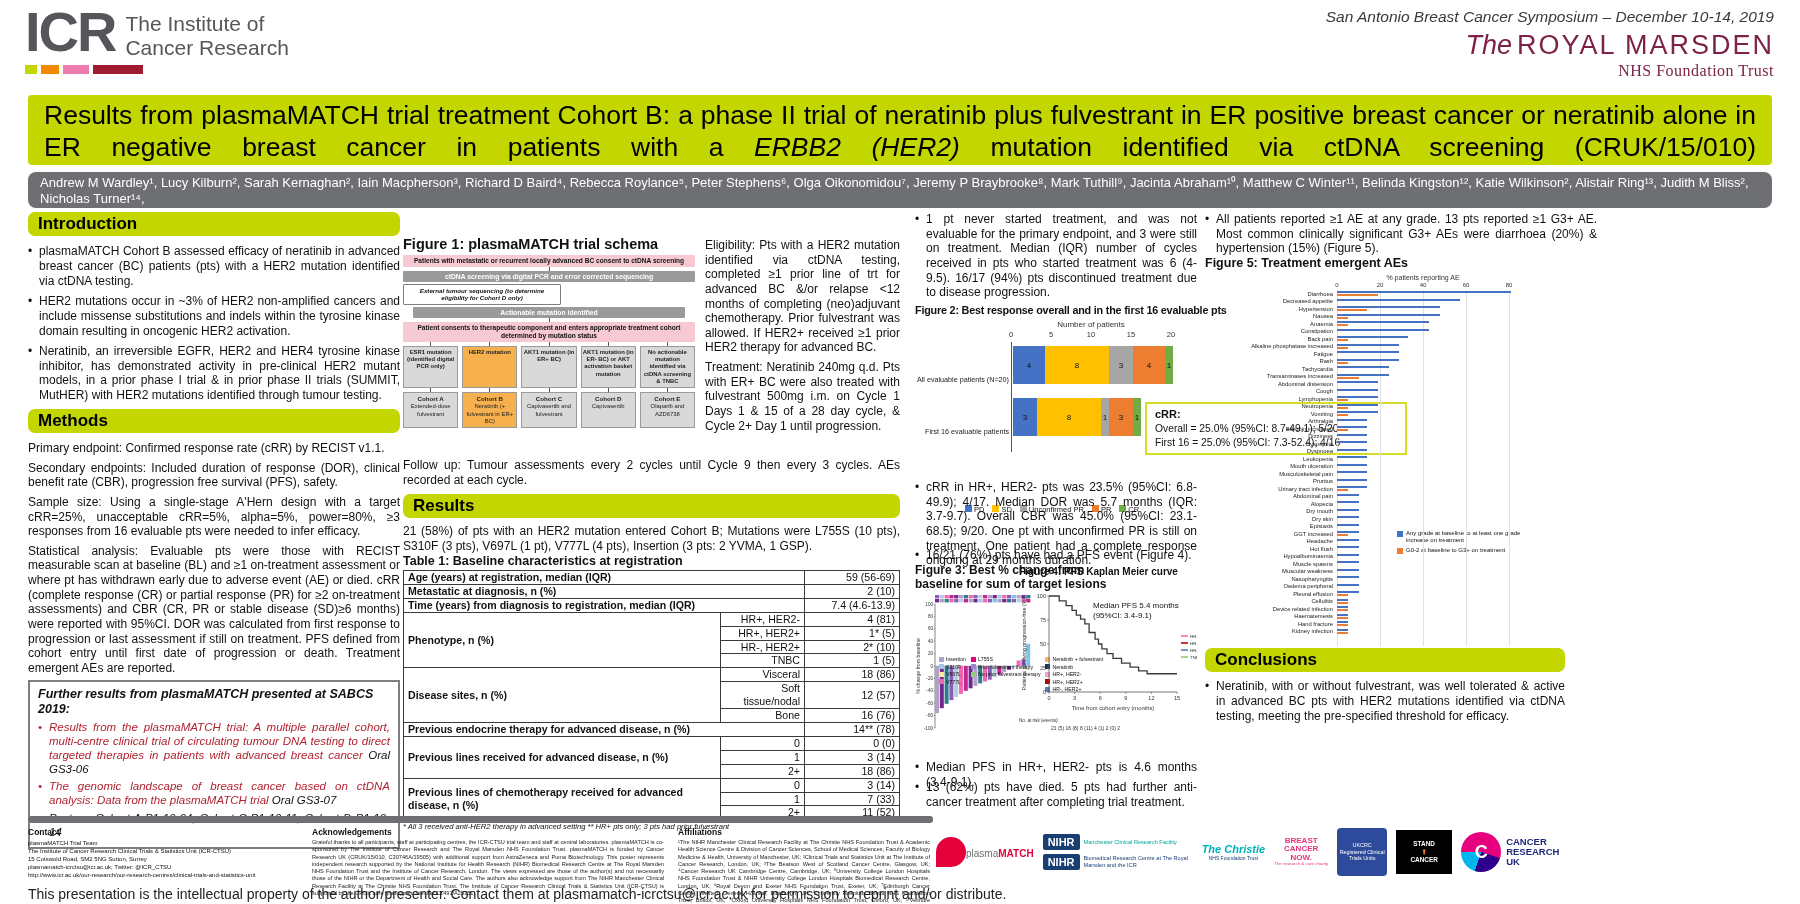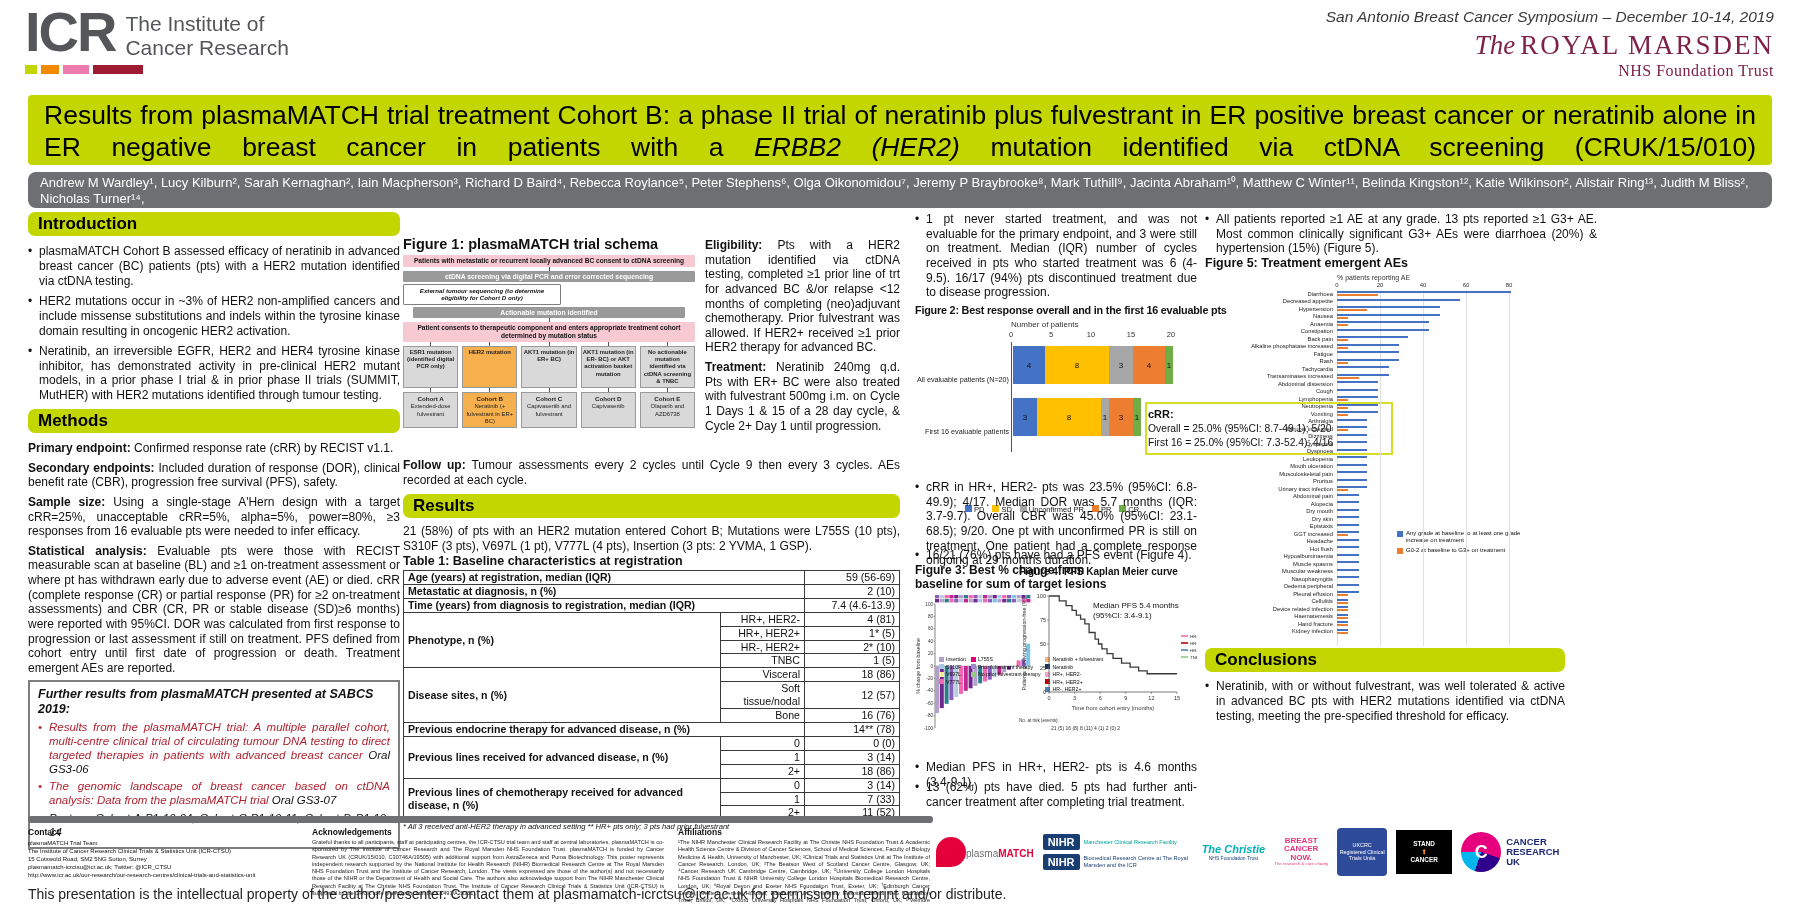--- a/index.html
+++ b/index.html
@@ -6,33 +6,33 @@
   .poster{position:relative;width:1800px;height:904px;background:#fff;font-family:"Liberation Sans",sans-serif;color:#111;overflow:hidden}
   .abs{position:absolute}
   
   .icr-letters{font-size:56px;font-weight:bold;color:#55565a;letter-spacing:-2px;line-height:.85}
   .icr-name{font-size:21px;color:#55565a;line-height:1.12;margin-left:10px;padding-top:4px}
   .icr-top{display:flex}
   .icr-sq{display:flex;gap:4px;margin-top:6px;height:9px}
   .icr-sq div{height:9px}
   .hdr-right{text-align:right}
   .symposium{font-style:italic;font-size:15.5px;color:#3a3a3a}
-  .rm{font-family:Liberation Serif, serif;color:#7d2248;font-size:27px;letter-spacing:2px;margin-top:4px}
+  .rm{font-family:Liberation Sans, sans-serif;color:#7d2248;font-size:27px;letter-spacing:2px;margin-top:4px}
   .rm .the{font-style:italic;letter-spacing:0;margin-right:5px}
   .rm-sub{font-family:"Liberation Serif",serif;color:#7d2248;font-size:16px;margin-top:1px;letter-spacing:.5px}
   
   #title-band{left:28px;top:95px;width:1712px;height:60px;background:#c3d600;border-radius:4px;padding:5px 16px;font-size:26.5px;line-height:1.2;text-align:justify;text-align-last:justify;color:#000}
   #title-band .it{font-style:italic}
   #authors-band{left:28px;top:172px;width:1720px;height:30px;background:#6e6f72;color:#fff;border-radius:8px;padding:3px 12px;font-size:13px;line-height:1.25}
   
   .sec-h{background:#c3d600;border-radius:7px;font-weight:bold;font-size:17px;padding:2px 10px;line-height:1.2;color:#000}
   .bullet{display:flex;margin:0 0 6px 0;font-size:12px;line-height:1.22;text-align:justify}
   .bullet .dot{flex:0 0 11px}
   .lpara{font-size:12px;line-height:1.22;text-align:justify;margin-bottom:5px}
-  .plabel{font-weight:bold}
+  .plabel{font-weight:normal}
   
   #further-box{border:2px solid #7f7f7f;padding:5px 8px;margin-top:4px;font-size:11.5px;line-height:1.2}
   #further-box .ftitle{font-weight:bold;font-style:italic;font-size:12.5px;margin-bottom:3px}
   #further-box .bullet{font-style:italic;margin-bottom:3px;font-size:11.5px}
   .redtxt{color:#b02330}
   
   .sbox{border-radius:1px;text-align:center;font-weight:bold}
   .s-pink{background:#f7c9d3;color:#111;font-size:6.6px;padding:2px 3px;line-height:1.15}
   .s-gray{background:#9a9a9a;color:#fff;font-size:6.8px;padding:2px 3px;line-height:1.1}
   .s-note{background:#fff;border:1px solid #7f7f7f;color:#111;font-size:6.2px;font-style:italic;padding:2px 3px;line-height:1.2;font-weight:bold}
@@ -45,29 +45,29 @@
   .orange{background:#f6b04e !important}
   
   #table1{border-collapse:collapse;width:100%;font-size:10.6px;border:1.5px solid #333}
   #table1 td{border:1px solid #3a3a3a;padding:0 4px;line-height:12.9px;vertical-align:middle}
   #table1 .tlabel{font-weight:bold}
   #table1 .tsub{text-align:right}
   #table1 .tval{text-align:right;width:86px}
   .footnote{font-size:7.6px;font-style:italic;margin-top:2px}
   
   .fig-title{font-weight:bold}
-  .f2-axis-title{position:absolute;font-size:8px;color:#333;text-align:left}
+  .f2-axis-title{position:absolute;font-size:8px;color:#333;text-align:center}
   .f2-tick{position:absolute;font-size:7.5px;color:#333;transform:translateX(-50%)}
   .f2-row{position:absolute;display:flex;align-items:flex-end}
   .f2-cat{width:94px;text-align:right;font-size:7.2px;padding-right:4px;color:#222;line-height:1.1}
   .f2-bar{display:flex;height:38px}
   .f2-seg{display:flex;align-items:center;justify-content:center;font-size:8px;color:#111}
   .f2-legend{position:absolute;display:flex;gap:8px;font-size:7.5px;align-items:center}
   .leg-sq{width:7px;height:7px;display:inline-block;margin-right:2px}
-  #crr-box{border:2.5px solid #d6de23;background:#fff;padding:3px 1px;font-size:10.3px;line-height:1.35}
+  #crr-box{border:2.5px solid #d6de23;background:#fff;padding:3px 8px;font-size:10.3px;line-height:1.35}
   #crr-box .crr-t{font-weight:bold;font-size:11px}
   
   #f3-legend{display:flex;gap:5px;font-size:5.2px;line-height:1.25}
   #f3-legend .lcol{display:flex;flex-direction:column;gap:1px}
   #f3-legend .li{display:flex;align-items:center;gap:2px;white-space:nowrap}
   #f3-legend .sq{width:5px;height:5px;flex:0 0 5px}
   
   .aerow{display:flex;align-items:center;height:7.5px}
   .aelabel{width:128px;text-align:right;font-size:5.8px;padding-right:4px;white-space:nowrap;color:#222}
   .aetrack{position:relative;width:172px;height:7.2px}

